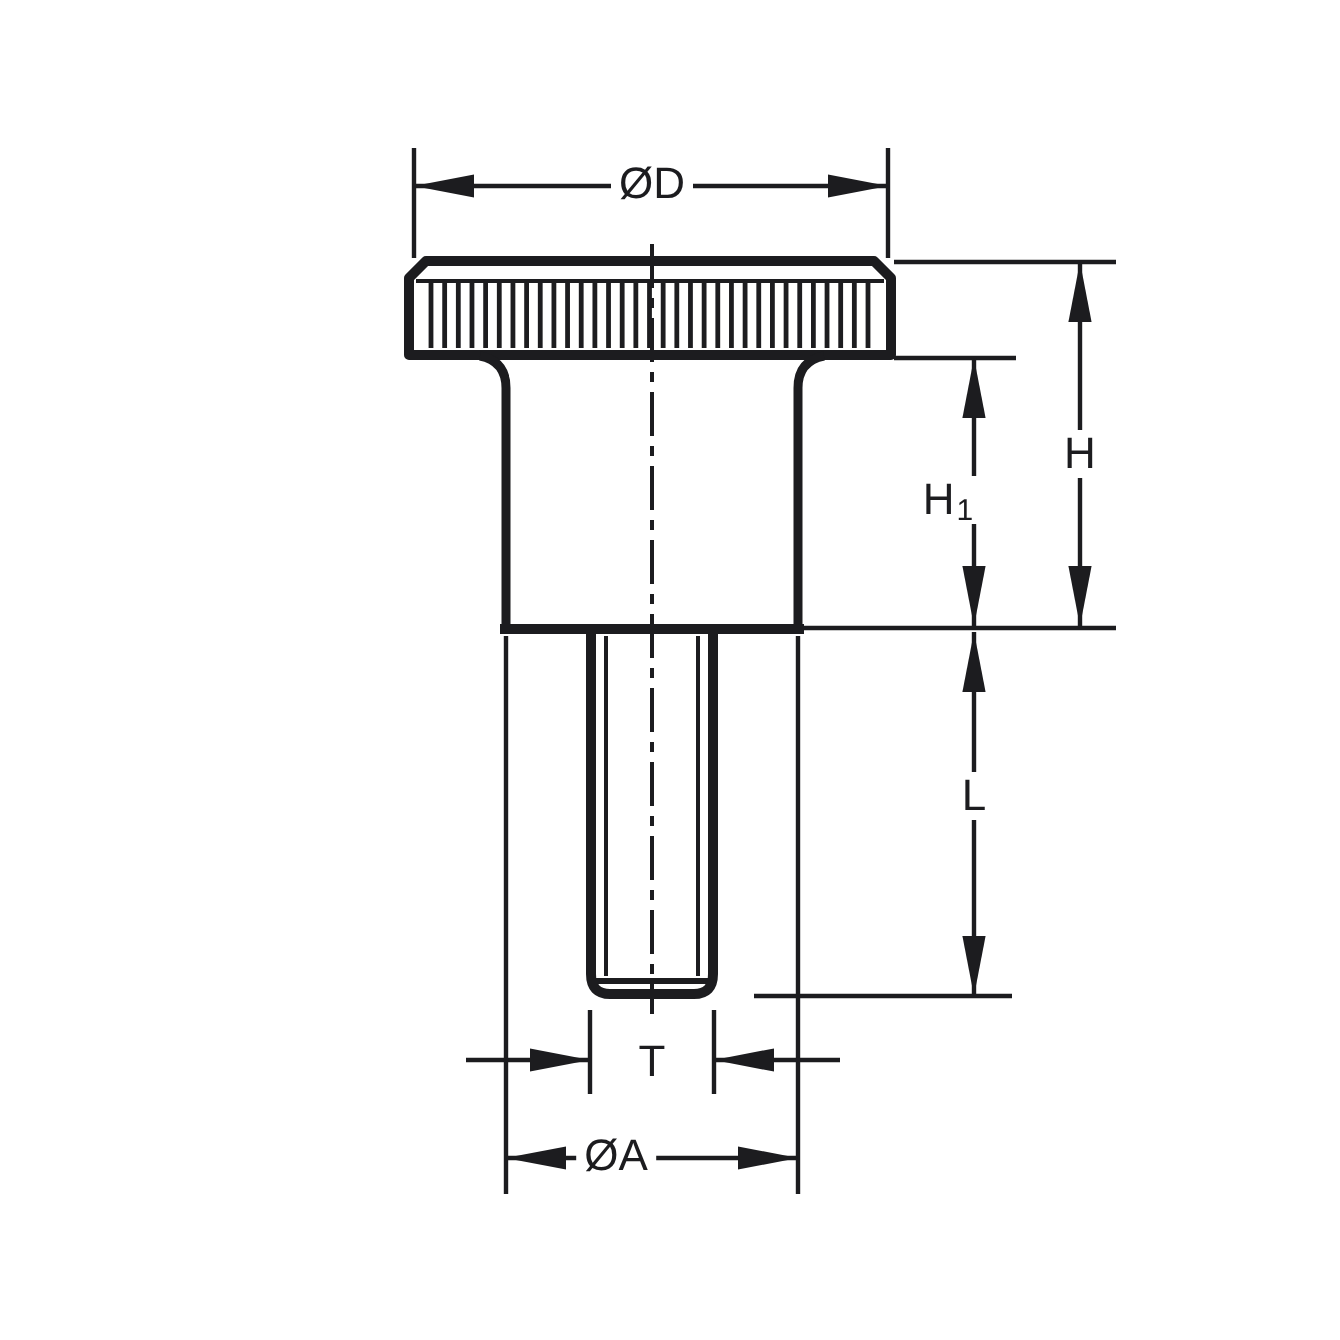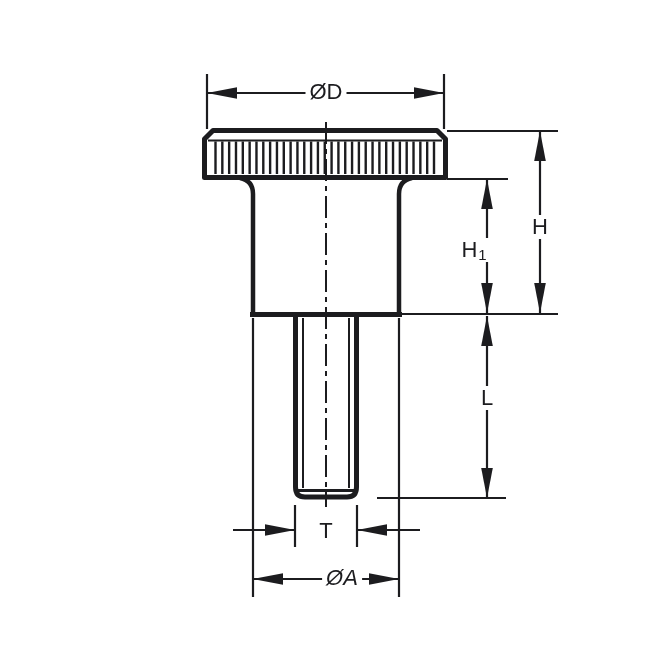--- a/index.html
+++ b/index.html
@@ -146,14 +146,14 @@
   <div class="dim-label" style="left:326px;top:92px;">ØD</div>
 
   <div class="dim-label" style="left:540px;top:227px;">H</div>
 
   <div class="dim-label" style="left:474px;top:250px;"><span>H</span><span class="sub">1</span></div>
 
   <div class="dim-label" style="left:487px;top:398px;">L</div>
 
   <div class="dim-label" style="left:326px;top:531px;">T</div>
 
-  <div class="dim-label" style="left:342px;top:578px;font-style:italic;">ØA</div>
+  <div class="dim-label" style="left:308px;top:578px;">ØA</div>
 </div>
 
 </body></html>

